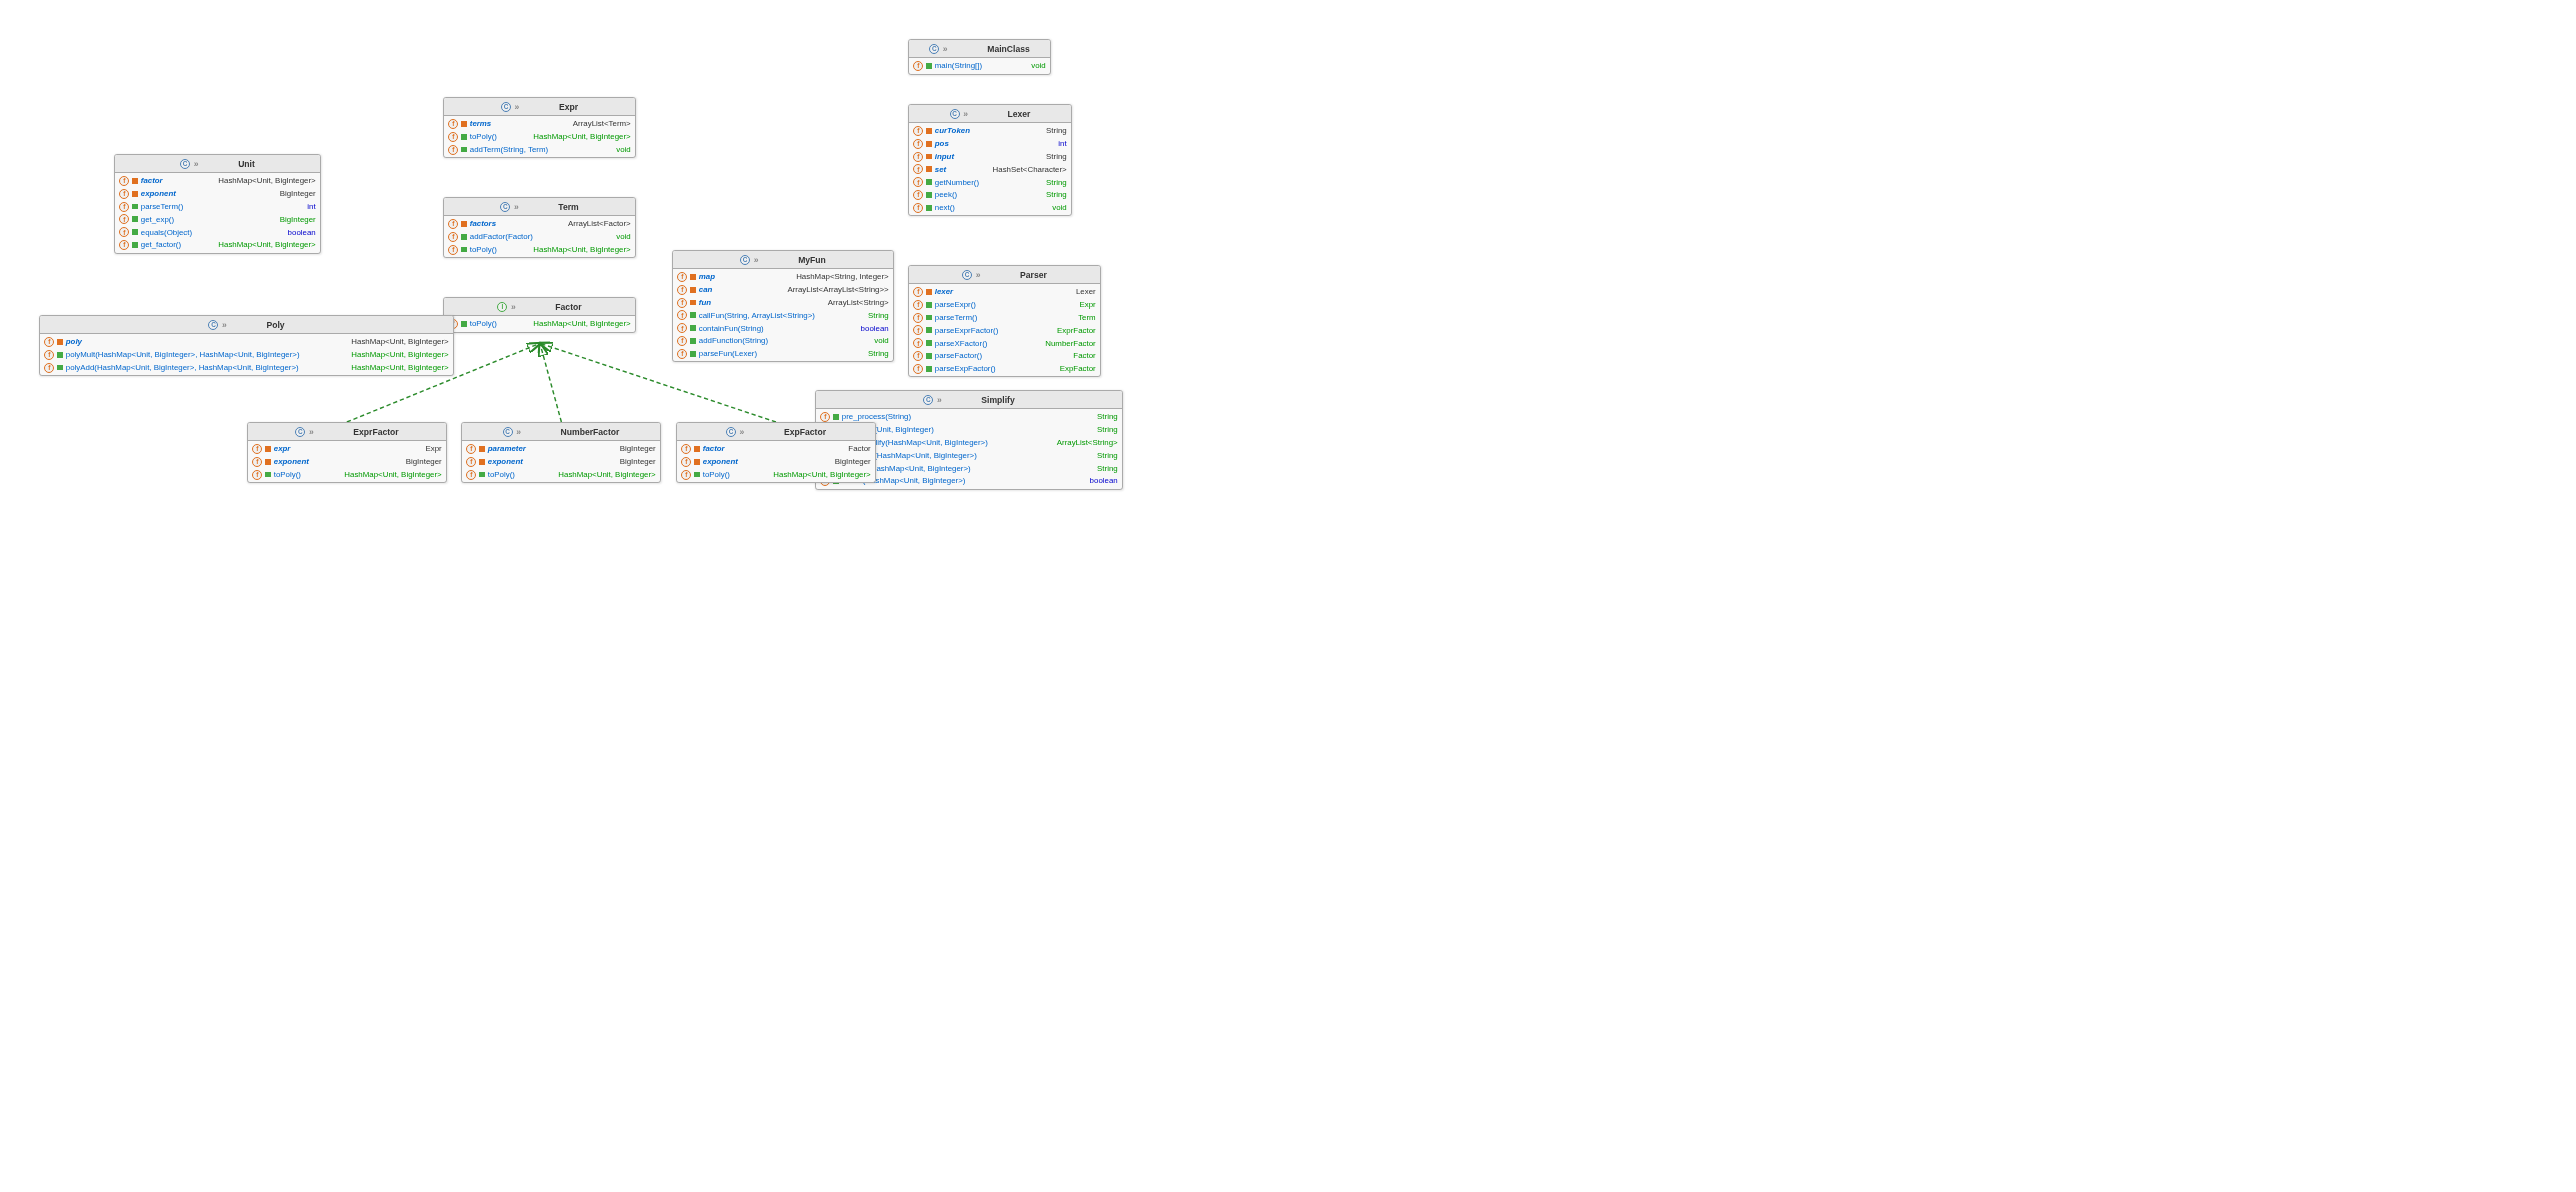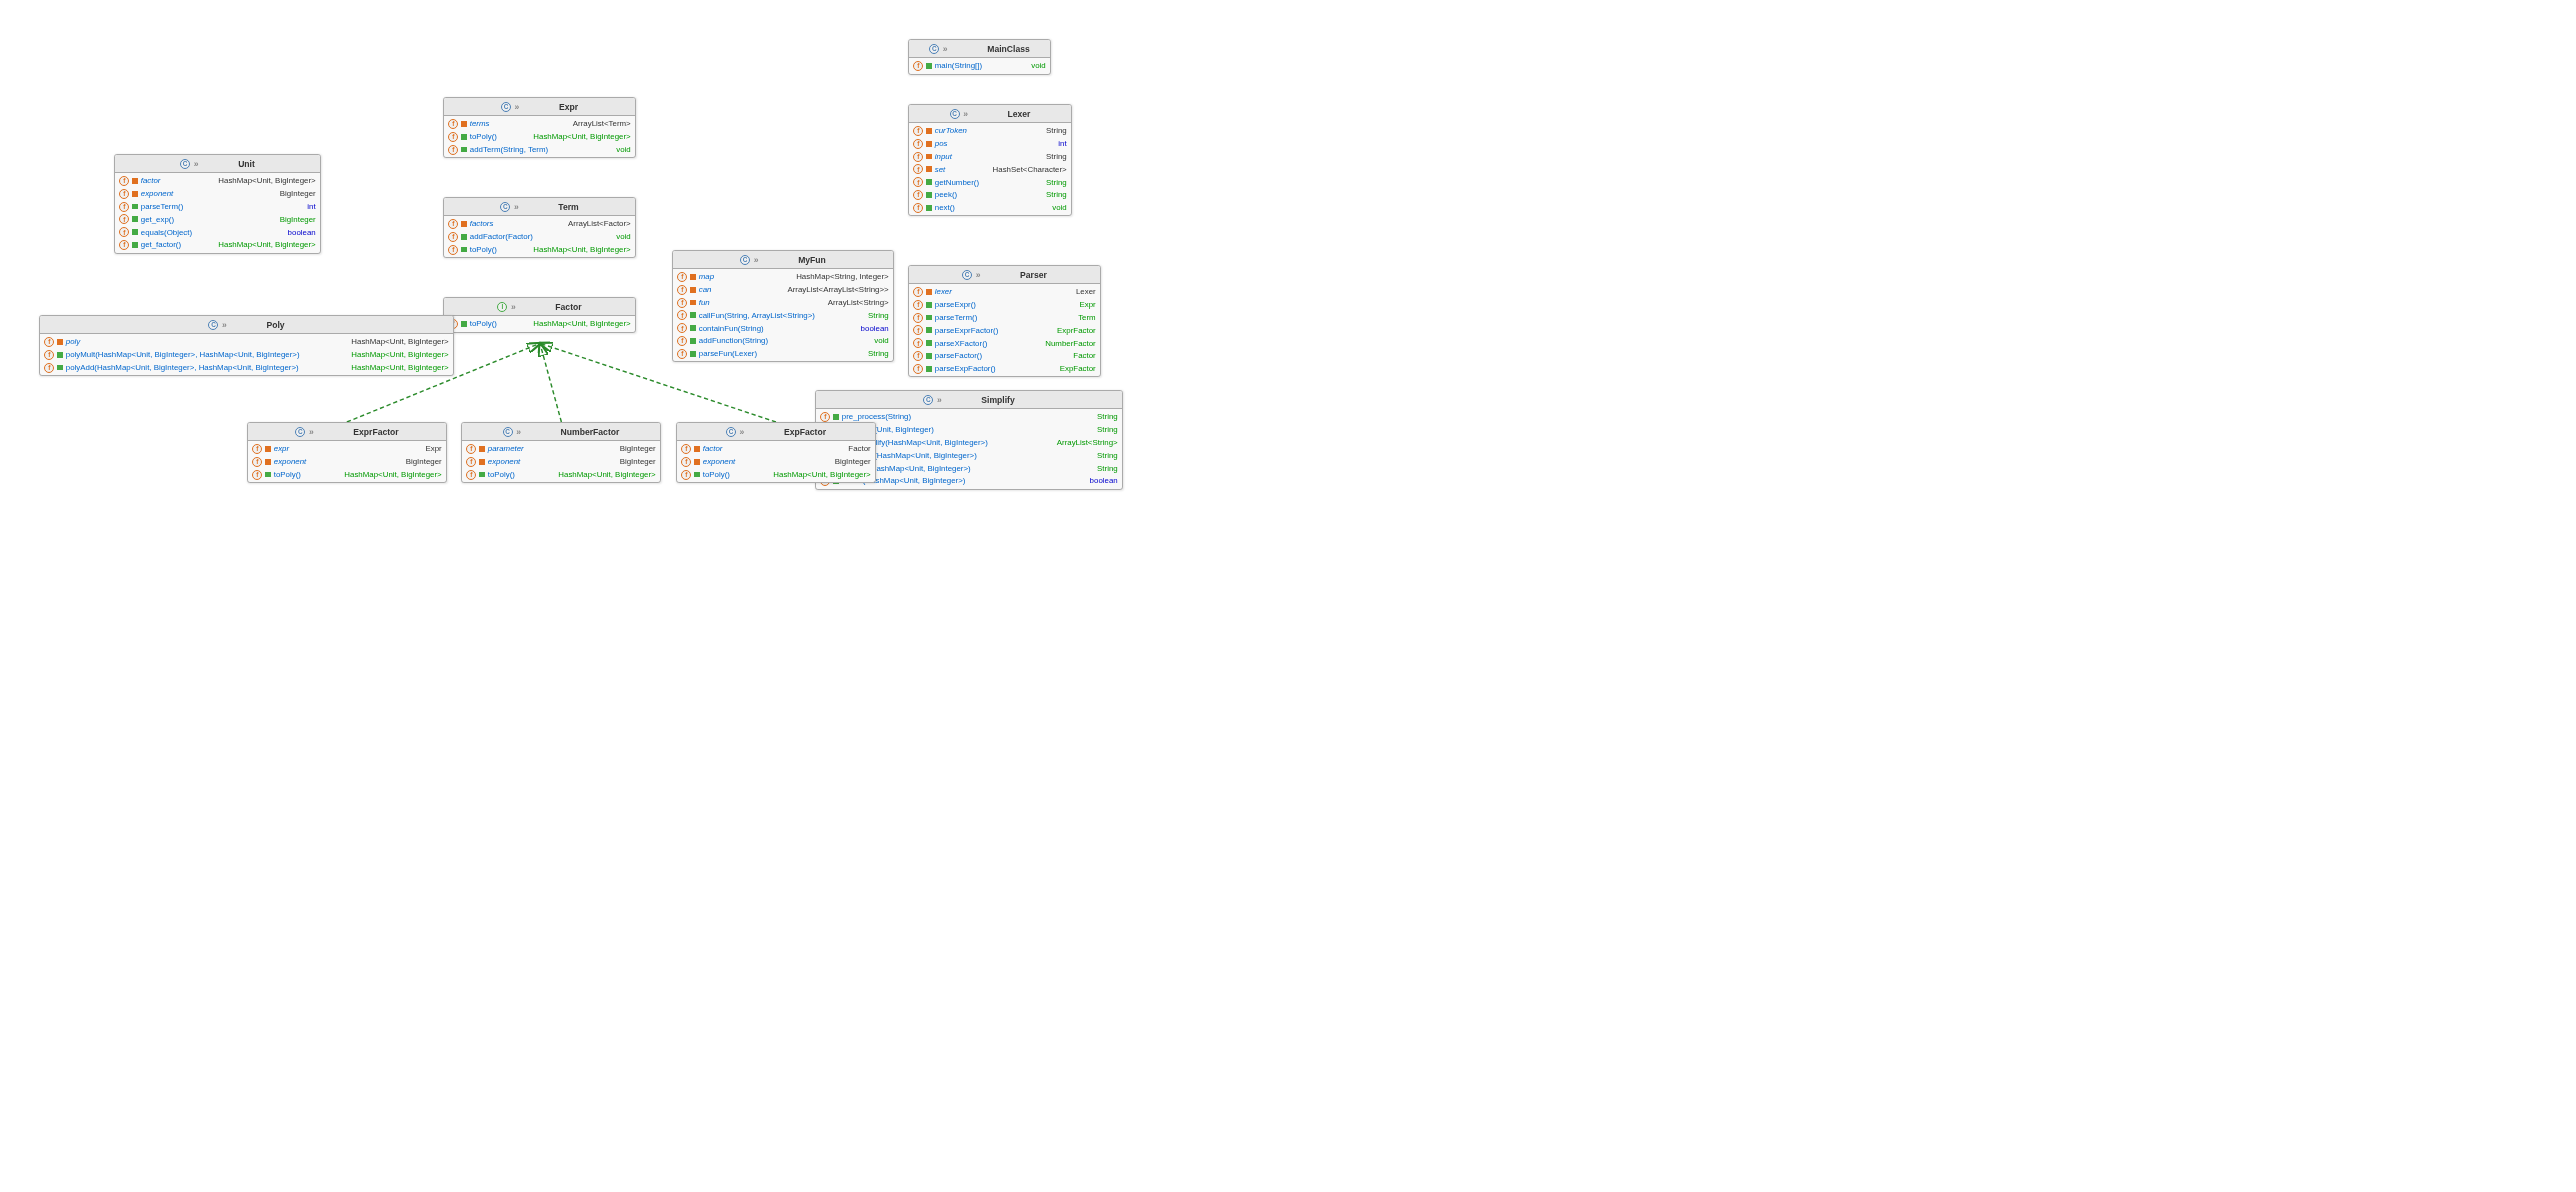--- a/index.html
+++ b/index.html
@@ -47,21 +47,21 @@
     .class-body {
       padding: 1.4px 0;
     }
     .class-row {
       display: flex;
       align-items: center;
       padding: 1.4px 4.3px;
       gap: 2.9px;
       white-space: nowrap;
     }
-    .field-name { color: #0066cc; font-style: italic; }
+    .field-name { color: #0066cc; font-style: italic; font-weight: bold; }
     .method-name { color: #0066cc; }
     .field-type { color: #333; margin-left: auto; padding-left: 5.7px; }
     .return-type { color: #009900; margin-left: auto; padding-left: 5.7px; }
     .return-void { color: #009900; text-align: right; }
     .circle-icon {
       display: inline-flex;
       align-items: center;
       justify-content: center;
       width: 10px;
       height: 10px;

